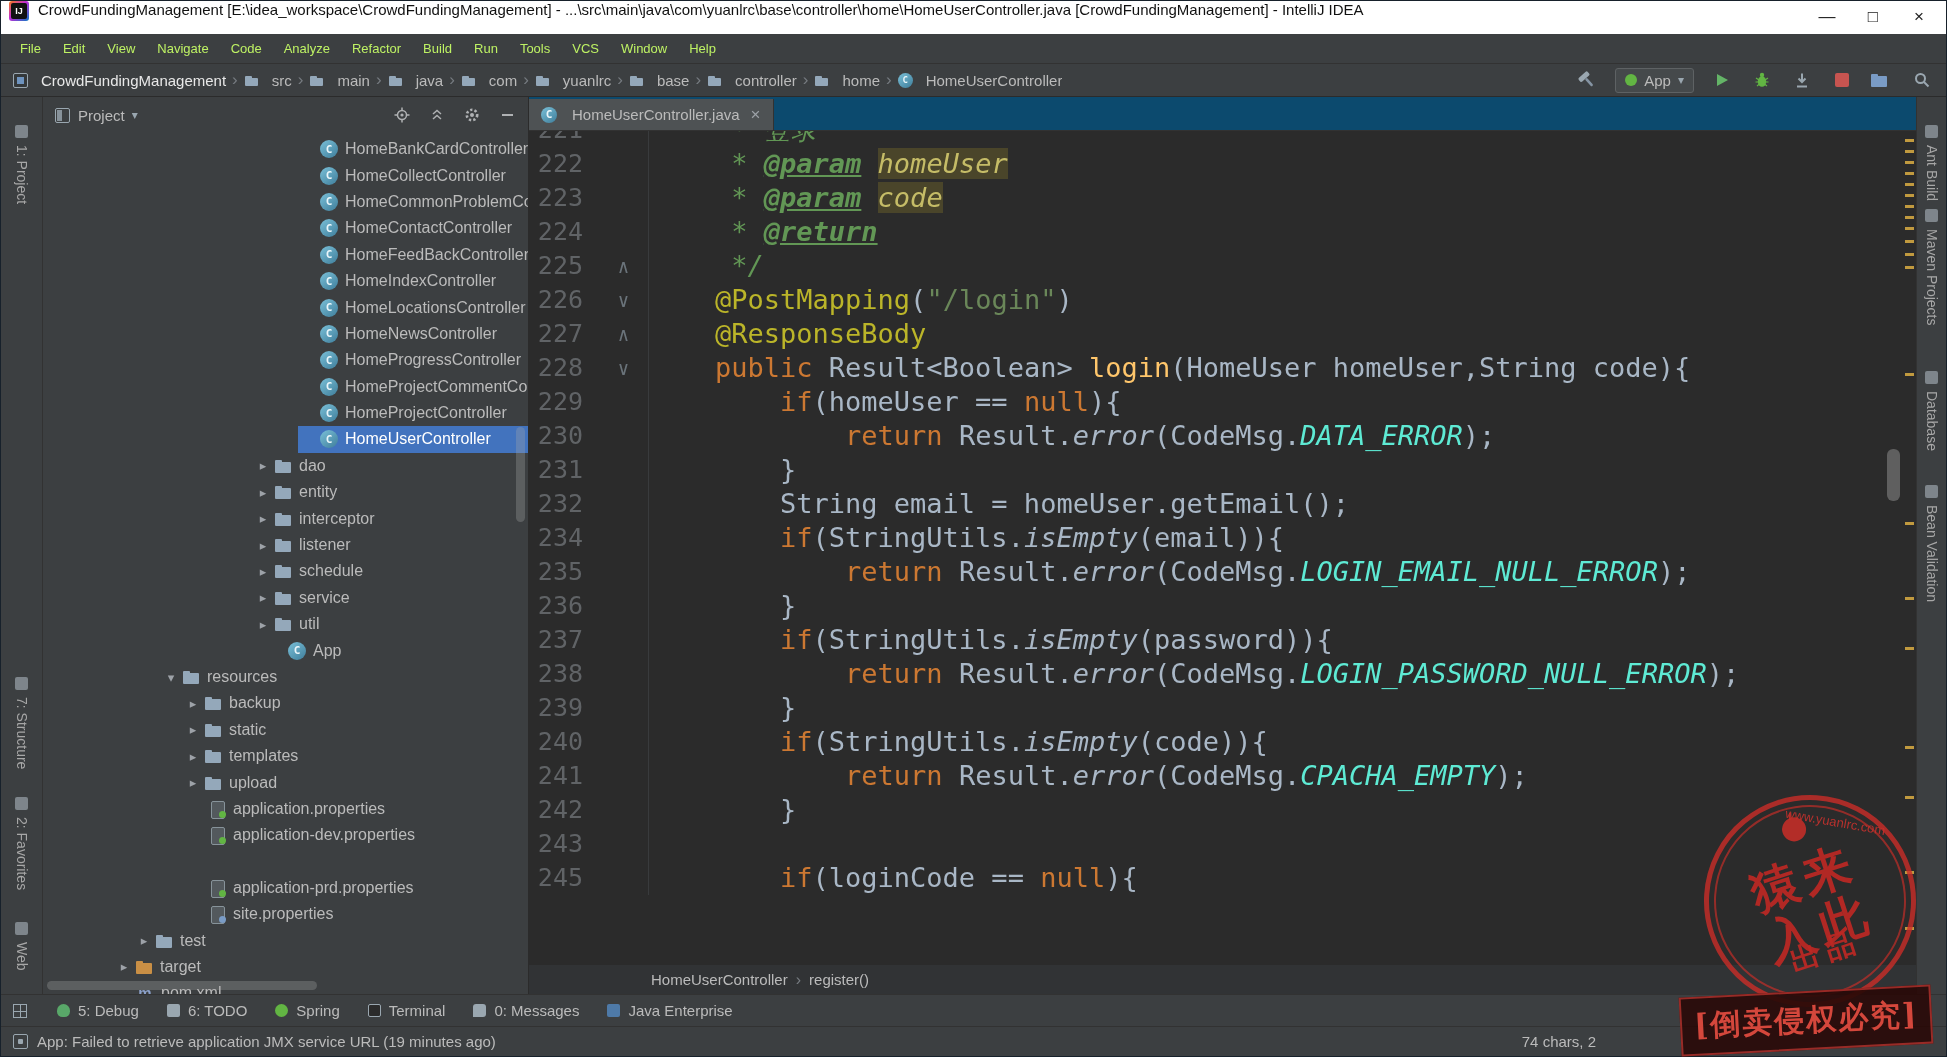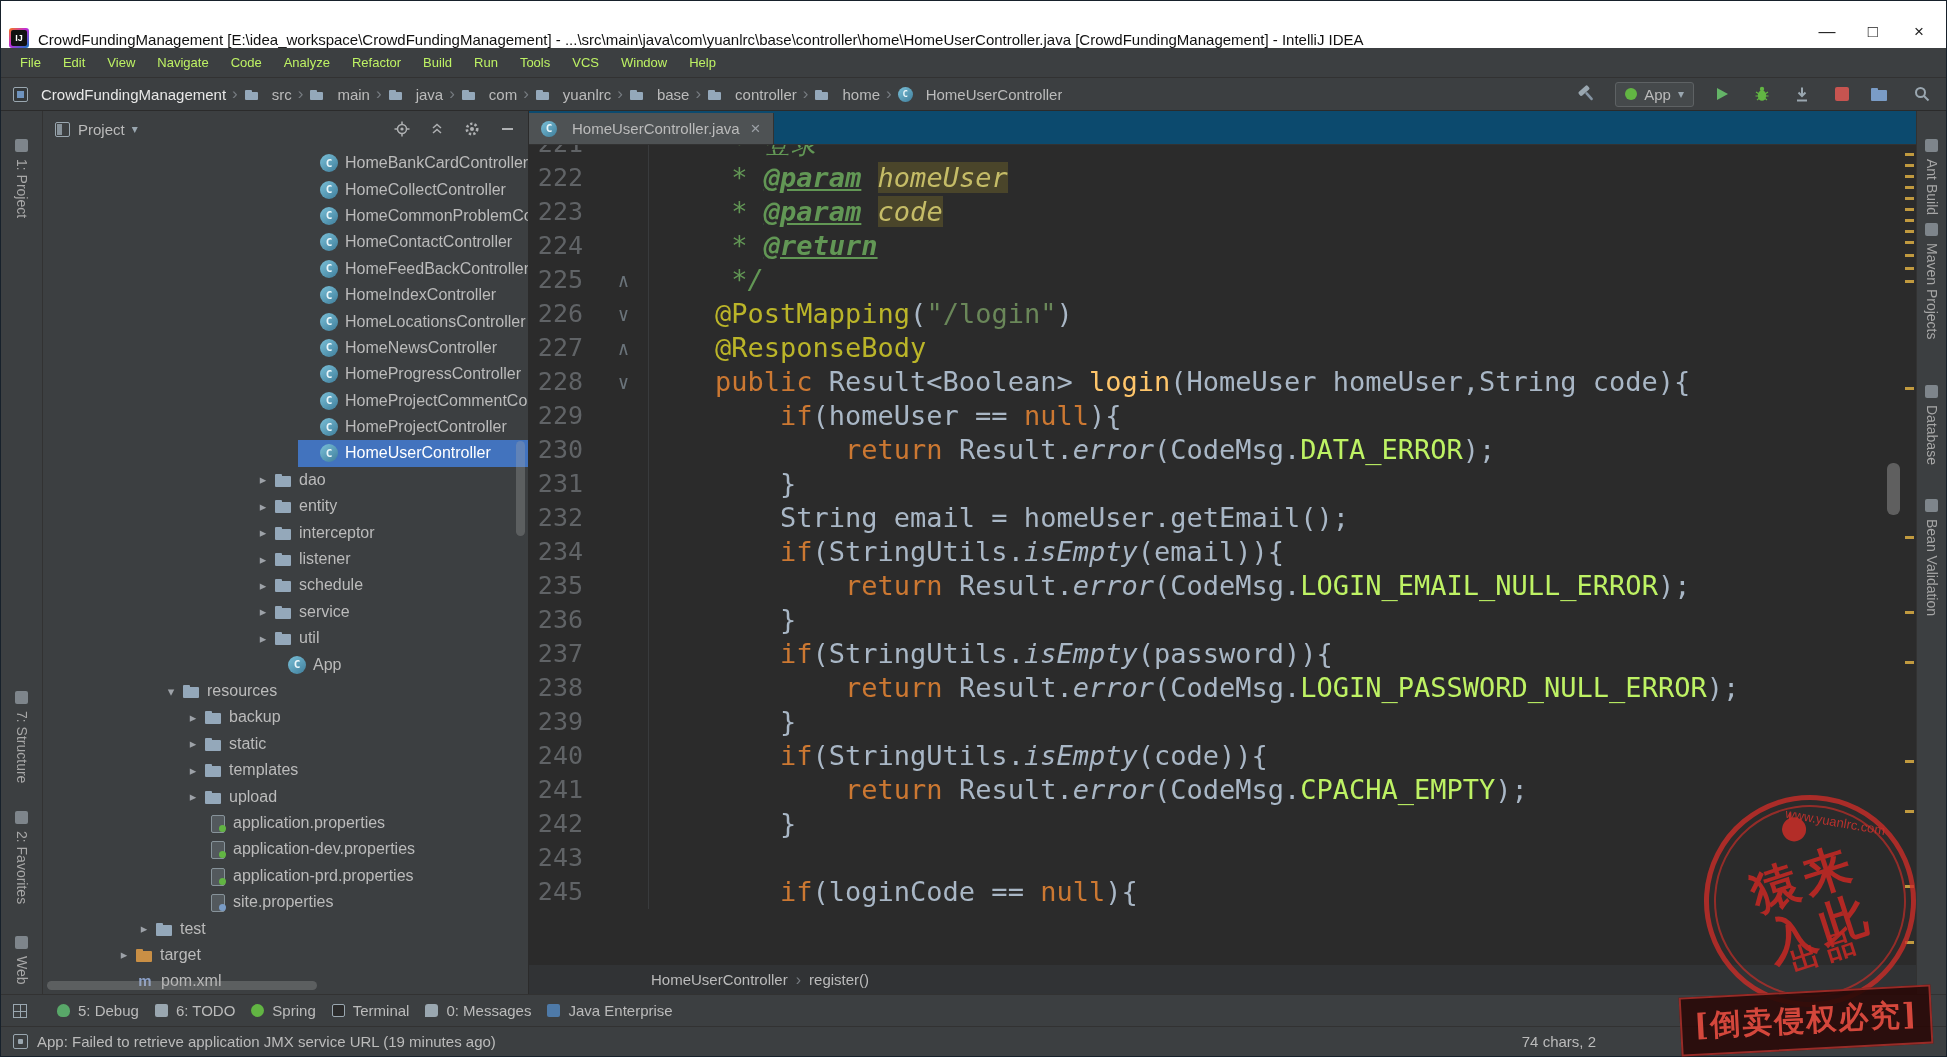--- a/index.html
+++ b/index.html
@@ -1,19 +1,19 @@
 <!DOCTYPE html>
 <html><head>
 <meta charset="utf-8">
 <style>
 *{margin:0;padding:0;box-sizing:border-box}
 html,body{width:1947px;height:1057px;overflow:hidden;background:#1E1E1E;font-family:"Liberation Sans",sans-serif}
 .window{position:relative;width:1947px;height:1057px;display:flex;flex-direction:column;background:#2B2B2B;border:1px solid #17212B}
 
-.title-bar{height:47px;background:#FFFFFF;display:flex;align-items:flex-end;padding:0 4px 0 8px;flex:none}
+.title-bar{height:33px;background:#FFFFFF;display:flex;align-items:flex-start;padding:0 4px 0 8px;flex:none}
 .app-icon{width:20px;height:20px;border-radius:3px;background:linear-gradient(135deg,#F97A12,#C12BD8 45%,#0D7BC4);margin-right:9px;position:relative;flex:none}
 .app-icon::after{content:"IJ";position:absolute;inset:2px;background:#111;border-radius:2px;color:#FFF;font-size:9px;font-weight:bold;display:flex;align-items:center;justify-content:center}
 .title-text{font-size:15px;color:#111;white-space:nowrap;overflow:hidden;flex:1}
 .win-controls{display:flex;flex:none}
 .win-btn{width:46px;height:32px;display:flex;align-items:center;justify-content:center;font-size:17px;color:#222}
 
 .menu-bar{height:30px;background:#3C3F41;display:flex;align-items:center;padding:0 8px;border-bottom:1px solid #323232;flex:none}
 .menu-item{padding:0 11px;font-size:13px;color:#bef264;cursor:default}
 
 .nav-bar{height:33px;background:#3C3F41;display:flex;align-items:center;padding:0 12px;border-bottom:1px solid #2B2B2B;flex:none}
@@ -81,21 +81,21 @@
 .line-num{width:64px;text-align:right;color:#606366;font-size:25px;flex:none;padding-right:16px}
 .fold-col{width:50px;flex:none;color:#6A737A;text-align:center;font-size:19px;border-right:1px solid #393B3D}
 .code-text{white-space:pre;padding-left:1px}
 .tok-plain{color:#A9B7C6}
 .tok-kw{color:#CC7832}
 .tok-str{color:#6A8759}
 .tok-ann{color:#BBB529}
 .tok-doc{color:#629755;font-style:italic}
 .tok-doctag{color:#629755;font-style:italic;font-weight:bold;text-decoration:underline}
 .tok-dochl{background:#4A452A;color:#C5BC67;font-style:italic}
-.tok-const{color:#bef264;}
+.tok-const{color:#5eead4;font-style:italic}
 .tok-method{color:#FFC66B}
 .tok-smethod{color:#A9B7C6;font-style:italic}
 .editor-vscroll{position:absolute;right:16px;top:318px;width:13px;height:52px;border-radius:6px;background:rgba(160,160,160,.45);z-index:6}
 .error-stripe{position:absolute;top:0;bottom:0;right:0;width:14px;z-index:5;pointer-events:none}
 .stripe-mark{position:absolute;right:2px;width:9px;height:3px;background:#C19A3F}
 .editor-breadcrumb{height:30px;flex:none;display:flex;align-items:center;gap:8px;padding-left:122px;font-size:15px;color:#BBBBBB;background:#313335;border-top:1px solid #2B2B2B}
 .bc-sep{color:#767B80;font-size:16px}
 
 .bottom-bar{height:32px;background:#3C3F41;border-top:1px solid #323232;display:flex;align-items:center;gap:28px;padding:0 12px;font-size:15px;color:#BBBBBB;flex:none}
 .grid-icon{width:14px;height:14px;border:1px solid #9AA7B0;position:relative;margin-right:2px}
@@ -489,21 +489,21 @@
               <span class="row-label">application.properties</span>
             </span>
           </div>
           <div class="tree-row" style="padding-left: 143px;">
             <span class="row-inner">
               <span class="row-arrow"></span>
               <span class="ico ico-props"></span>
               <span class="row-label">application-dev.properties</span>
             </span>
           </div>
-          <div class="tree-row" style="padding-left: 143px;">
+          <div class="tree-row" style="padding-left: 143px; margin-top: 26px;">
             <span class="row-inner">
               <span class="row-arrow"></span>
               <span class="ico ico-props"></span>
               <span class="row-label">application-prd.properties</span>
             </span>
           </div>
           <div class="tree-row" style="padding-left: 143px;">
             <span class="row-inner">
               <span class="row-arrow"></span>
               <span class="ico ico-props plain"></span>
@@ -616,21 +616,21 @@
         </div>
         <div class="tool-btn" style="top: 388px;">
           <span class="si si-bean"></span>
           <span class="stripe-label">Bean Validation</span>
         </div>
       </div>
   </div>
 
   <div class="bottom-bar">
     <span class="grid-icon"></span>
-    <span style="display:flex;align-items:center;gap:16px">
+    <span style="display:flex;align-items:center;gap:28px">
         <span class="bot-item">
           <span class="bi bi-debug"></span>
           <span>5: Debug</span>
         </span>
         <span class="bot-item">
           <span class="bi bi-todo"></span>
           <span>6: TODO</span>
         </span>
         <span class="bot-item">
           <span class="bi bi-spring"></span>

